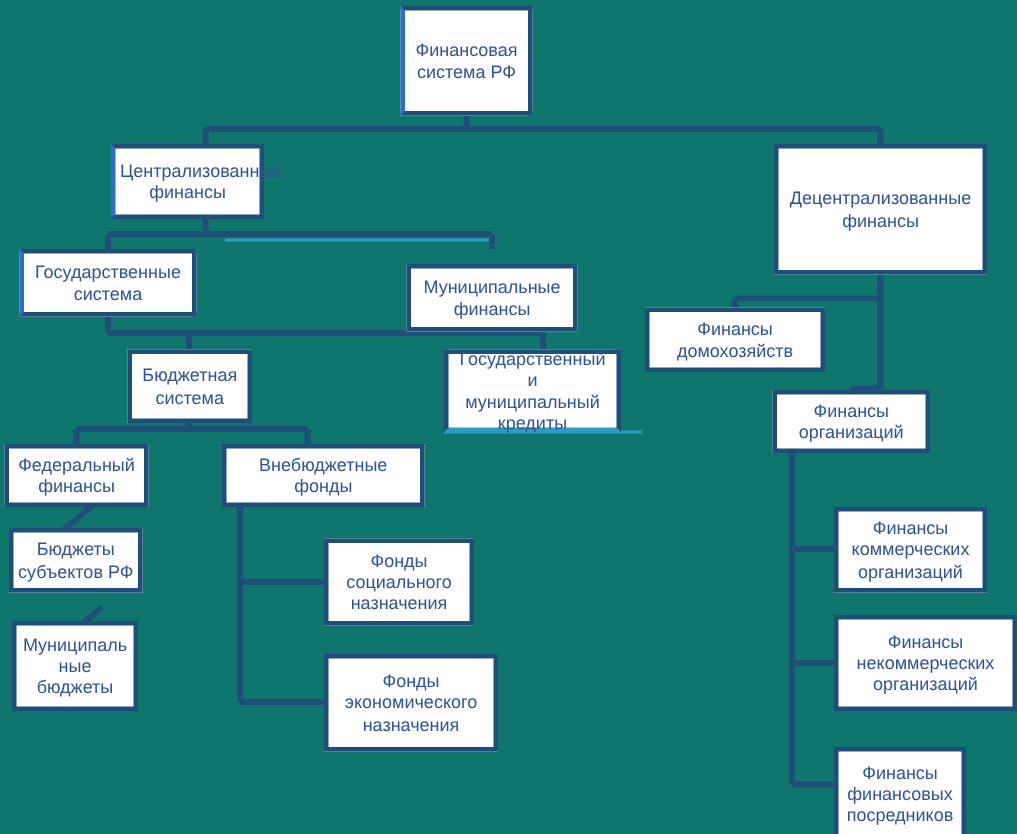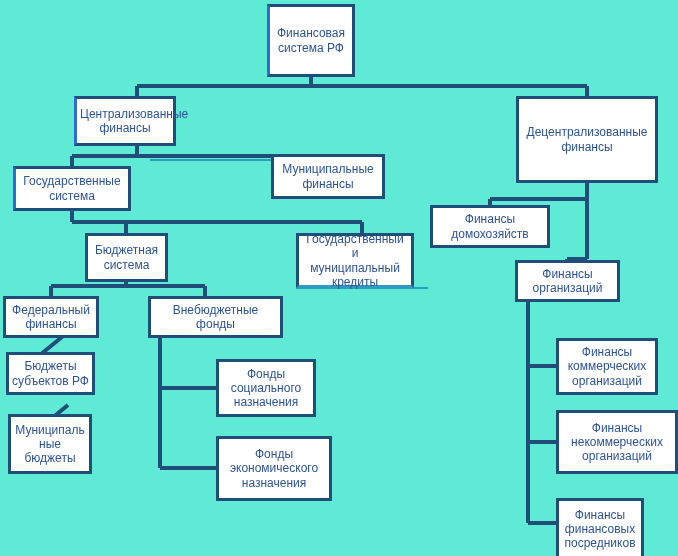--- a/index.html
+++ b/index.html
@@ -11,21 +11,21 @@
     width: 678px;
     height: 556px;
     background: #808080;
     font-family: "Liberation Sans", "DejaVu Sans", sans-serif;
     overflow: hidden;
   }
   #diagram {
     position: relative;
     width: 678px;
     height: 556px;
-    background: #5eead4;
+    background: #0f766e;
   }
   #wires {
     position: absolute;
     left: 0;
     top: 0;
     width: 678px;
     height: 556px;
     pointer-events: none;
   }
   .node {
@@ -128,21 +128,21 @@
   <div class="node" style="left:516px; top:96px; width:142px; height:87px;">
     <span class="node-label">Децентрализованные
 финансы</span>
   </div>
 
   <div class="node accent-left" style="left:13px; top:166px; width:118px; height:45px;">
     <span class="node-label">Государственные
 система</span>
   </div>
 
-  <div class="node" style="left:271px; top:154px; width:114px; height:45px;">
+  <div class="node" style="left:271px; top:176px; width:114px; height:45px;">
     <span class="node-label">Муниципальные
 финансы</span>
   </div>
 
   <div class="node" style="left:85px; top:233px; width:83px; height:49px;">
     <span class="node-label">Бюджетная
 система</span>
   </div>
 
   <div class="node accent-bottom" style="left:296px; top:233px; width:118px; height:55px;">

